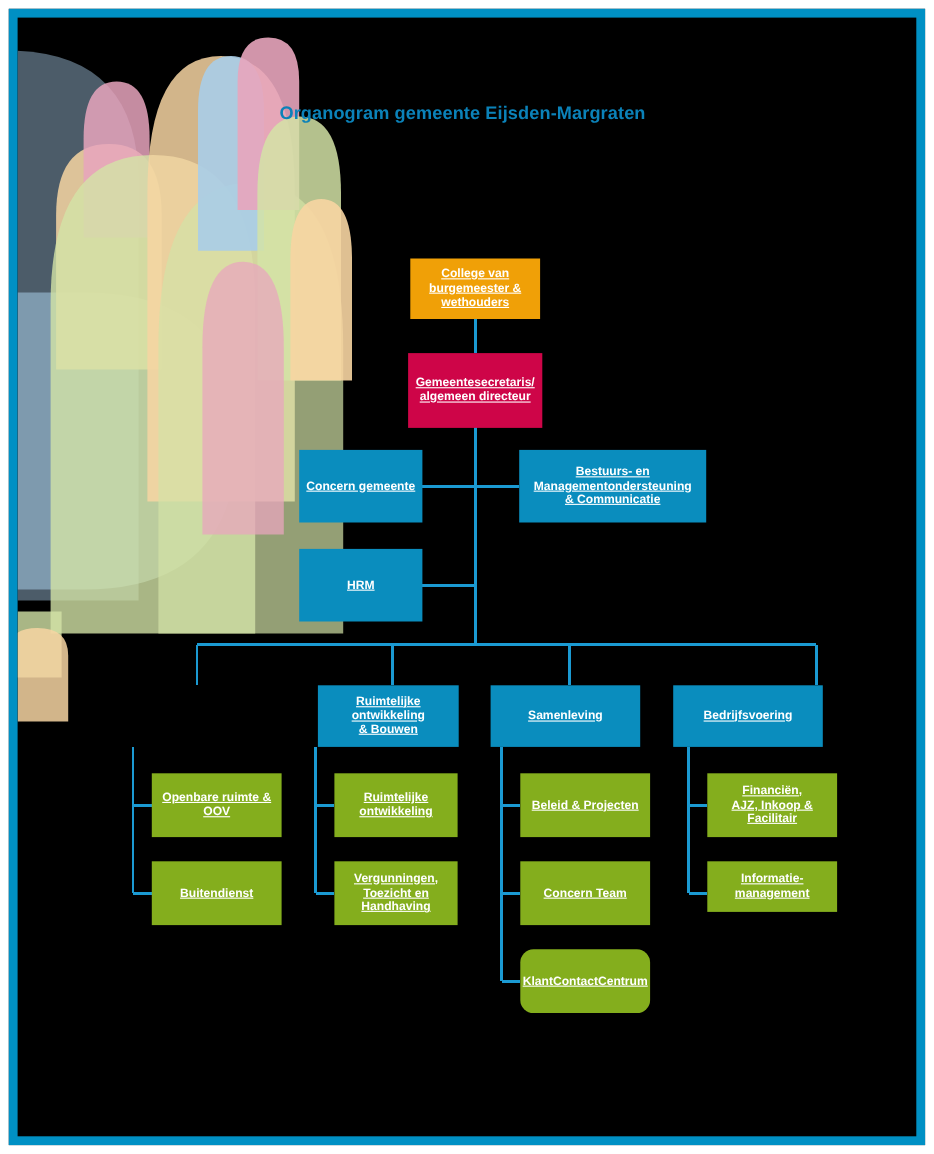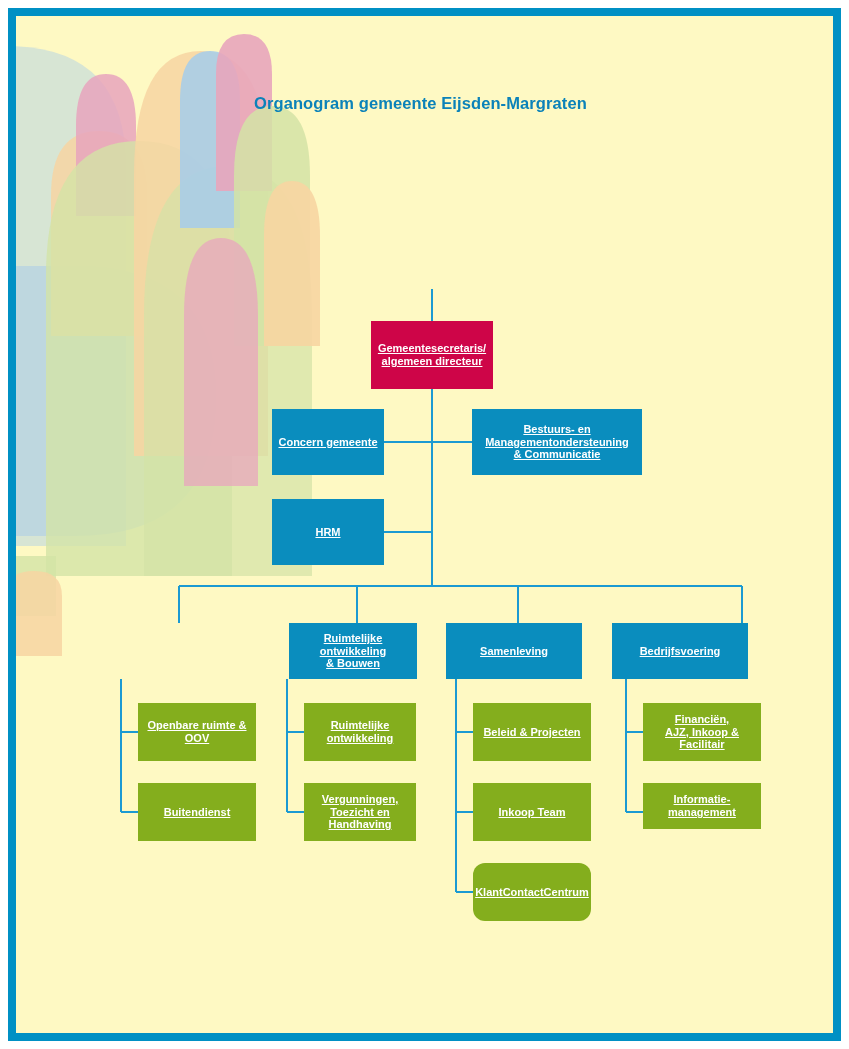--- a/index.html
+++ b/index.html
@@ -16,21 +16,21 @@
     background: #ffffff;
     overflow: hidden;
   }
 
   
   #frame {
     position: absolute;
     left: 8px; top: 8px;
     width: 833px; height: 1033px;
     border: 8px solid #0090c4;
-    background: #fef9c3;
+    background: #000000;
     overflow: hidden;
   }
 
   
   #decor {
     position: absolute;
     left: 0; top: 0;
     width: 817px; height: 1017px;
     overflow: hidden;
     pointer-events: none;
@@ -159,20 +159,25 @@
         <line x1="440" y1="716" x2="457" y2="716"></line>
         <line x1="440" y1="796" x2="457" y2="796"></line>
         <line x1="440" y1="876" x2="457" y2="876"></line>
 
         <line x1="610" y1="663" x2="610" y2="796"></line>
         <line x1="610" y1="716" x2="627" y2="716"></line>
         <line x1="610" y1="796" x2="627" y2="796"></line>
       </g>
     </svg>
 
+    <div class="node orange" style="left:357px; top:219px; width:118px; height:55px; font-size:11px;">
+      <span class="lbl">College van
+burgemeester &amp;
+wethouders</span>
+    </div>
 
     <div class="node crimson" style="left:355px; top:305px; width:122px; height:68px; font-size:11px;">
       <span class="lbl">Gemeentesecretaris/
 algemeen directeur</span>
     </div>
 
     <div class="node blue nowrapbox" style="left:256px; top:393px; width:112px; height:66px; font-size:11px;">
       <span class="lbl">Concern gemeente</span>
     </div>
 
@@ -219,21 +224,21 @@
       <span class="lbl">Vergunningen,
 Toezicht en
 Handhaving</span>
     </div>
 
     <div class="node green nowrapbox" style="left:457px; top:687px; width:118px; height:58px; font-size:11px;">
       <span class="lbl">Beleid &amp; Projecten</span>
     </div>
 
     <div class="node green nowrapbox" style="left:457px; top:767px; width:118px; height:58px; font-size:11px;">
-      <span class="lbl"> Inkoop Team</span>
+      <span class="lbl"> Concern Team</span>
     </div>
 
     <div class="node green nowrapbox" style="left:457px; top:847px; width:118px; height:58px; font-size:11px; overflow:visible;border-radius:12px;">
       <span class="lbl">KlantContactCentrum</span>
     </div>
 
     <div class="node green" style="left:627px; top:687px; width:118px; height:58px; font-size:11px;">
       <span class="lbl">Financiën,
 AJZ, Inkoop &amp;
 Facilitair</span>

